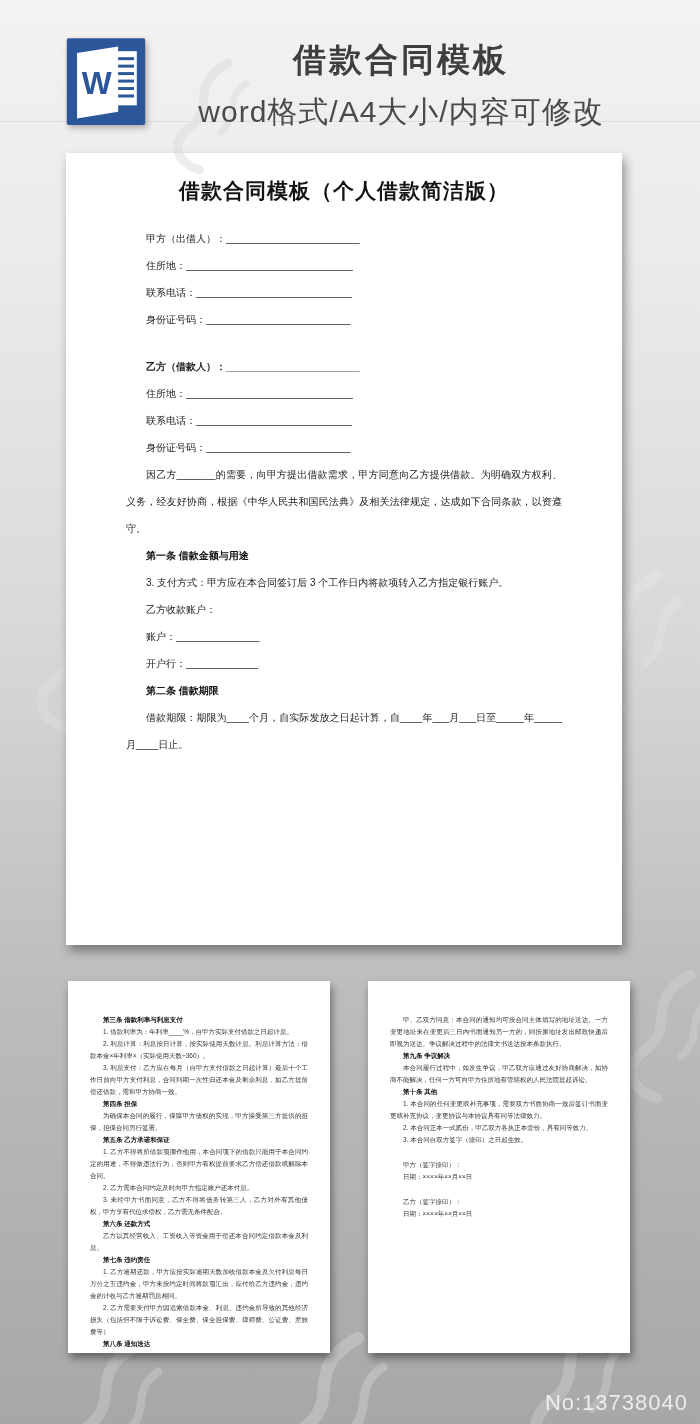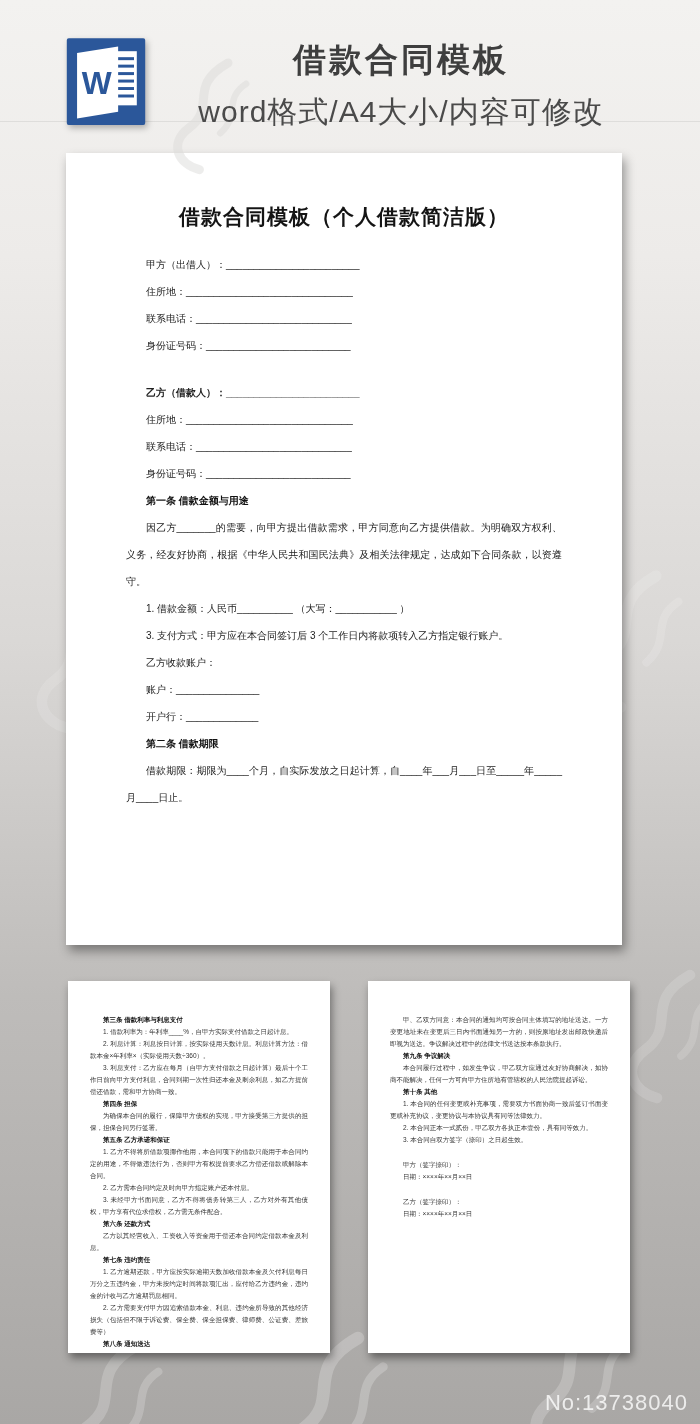--- a/index.html
+++ b/index.html
@@ -8,21 +8,21 @@
     background:linear-gradient(180deg,#f3f2f0 0%,#edebe9 18%,#dad8d6 45%,#bebcba 70%,#a9a7a5 100%);
     font-family:"Liberation Sans","DejaVu Sans",sans-serif;
   }
   .header{position:absolute;top:0;left:0;width:700px;height:121px;border-bottom:1px solid #dedddb;z-index:3;}
   .word-icon{position:absolute;left:64px;top:36px;width:84px;height:92px;filter:drop-shadow(2px 3px 3px rgba(0,0,0,0.28));}
   .header-text{position:absolute;left:158px;top:38px;width:486px;text-align:center;}
   .header-title{font-size:33px;font-weight:bold;color:#3e3e3e;letter-spacing:3px;font-family:Liberation Mono, monospace;}
   .header-sub{font-size:30px;color:#4a4a4a;margin-top:9px;letter-spacing:1px;}
 
   .page{position:absolute;background:#ffffff;box-sizing:border-box;z-index:2;}
-  .page1{left:66px;top:153px;width:556px;height:792px;box-shadow:3px 6px 10px rgba(0,0,0,0.38);padding:50px 60px;}
+  .page1{left:66px;top:153px;width:556px;height:792px;box-shadow:3px 6px 10px rgba(0,0,0,0.38);padding:24px 60px;}
   .doc-title{text-align:center;font-size:21px;font-weight:bold;color:#141414;margin:0 0 20px 0;letter-spacing:1px;}
   .page1 .para{font-size:10px;line-height:27px;color:#222222;text-indent:2em;margin:0;text-align:justify;}
   .page1 .para.bold{font-weight:bold;color:#111111;}
   .page1 .para.gap{margin-top:20px;font-weight:bold;}
 
   .page-sm{width:262px;height:372px;top:981px;box-shadow:2px 5px 8px rgba(0,0,0,0.42);padding:33px 22px;}
   .page2{left:68px;}
   .page3{left:368px;}
   .page-sm .para{font-size:6.5px;line-height:12px;color:#333333;text-indent:2em;margin:0;text-align:justify;}
   .page-sm .para.bold{font-weight:bold;color:#111111;}
@@ -92,23 +92,22 @@
   <div class="doc-title">借款合同模板（个人借款简洁版）</div>
   <div>
       <p class="para">甲方（出借人）：________________________</p>
       <p class="para">住所地：______________________________</p>
       <p class="para">联系电话：____________________________</p>
       <p class="para">身份证号码：__________________________</p>
       <p class="para gap">乙方（借款人）：________________________</p>
       <p class="para">住所地：______________________________</p>
       <p class="para">联系电话：____________________________</p>
       <p class="para">身份证号码：__________________________</p>
+      <p class="para">因乙方_______的需要，向甲方提出借款需求，甲方同意向乙方提供借款。为明确双方权利、义务，经友好协商，根据《中华人民共和国民法典》及相关法律规定，达成如下合同条款，以资遵守。</p>
       <p class="para bold">第一条  借款金额与用途</p>
-      <p class="para">因乙方_______的需要，向甲方提出借款需求，甲方同意向乙方提供借款。为明确双方权利、义务，经友好协商，根据《中华人民共和国民法典》及相关法律规定，达成如下合同条款，以资遵守。</p>
-      <p class="para">1. 借款金额：人民币__________ （大写：___________ ）</p>
       <p class="para">3. 支付方式：甲方应在本合同签订后 3 个工作日内将款项转入乙方指定银行账户。</p>
       <p class="para">乙方收款账户：</p>
       <p class="para">账户：_______________</p>
       <p class="para">开户行：_____________</p>
       <p class="para bold">第二条  借款期限</p>
       <p class="para">借款期限：期限为____个月，自实际发放之日起计算，自____年___月___日至_____年_____月____日止。</p>
     </div>
 </div>
 
 <div class="page page-sm page2">

